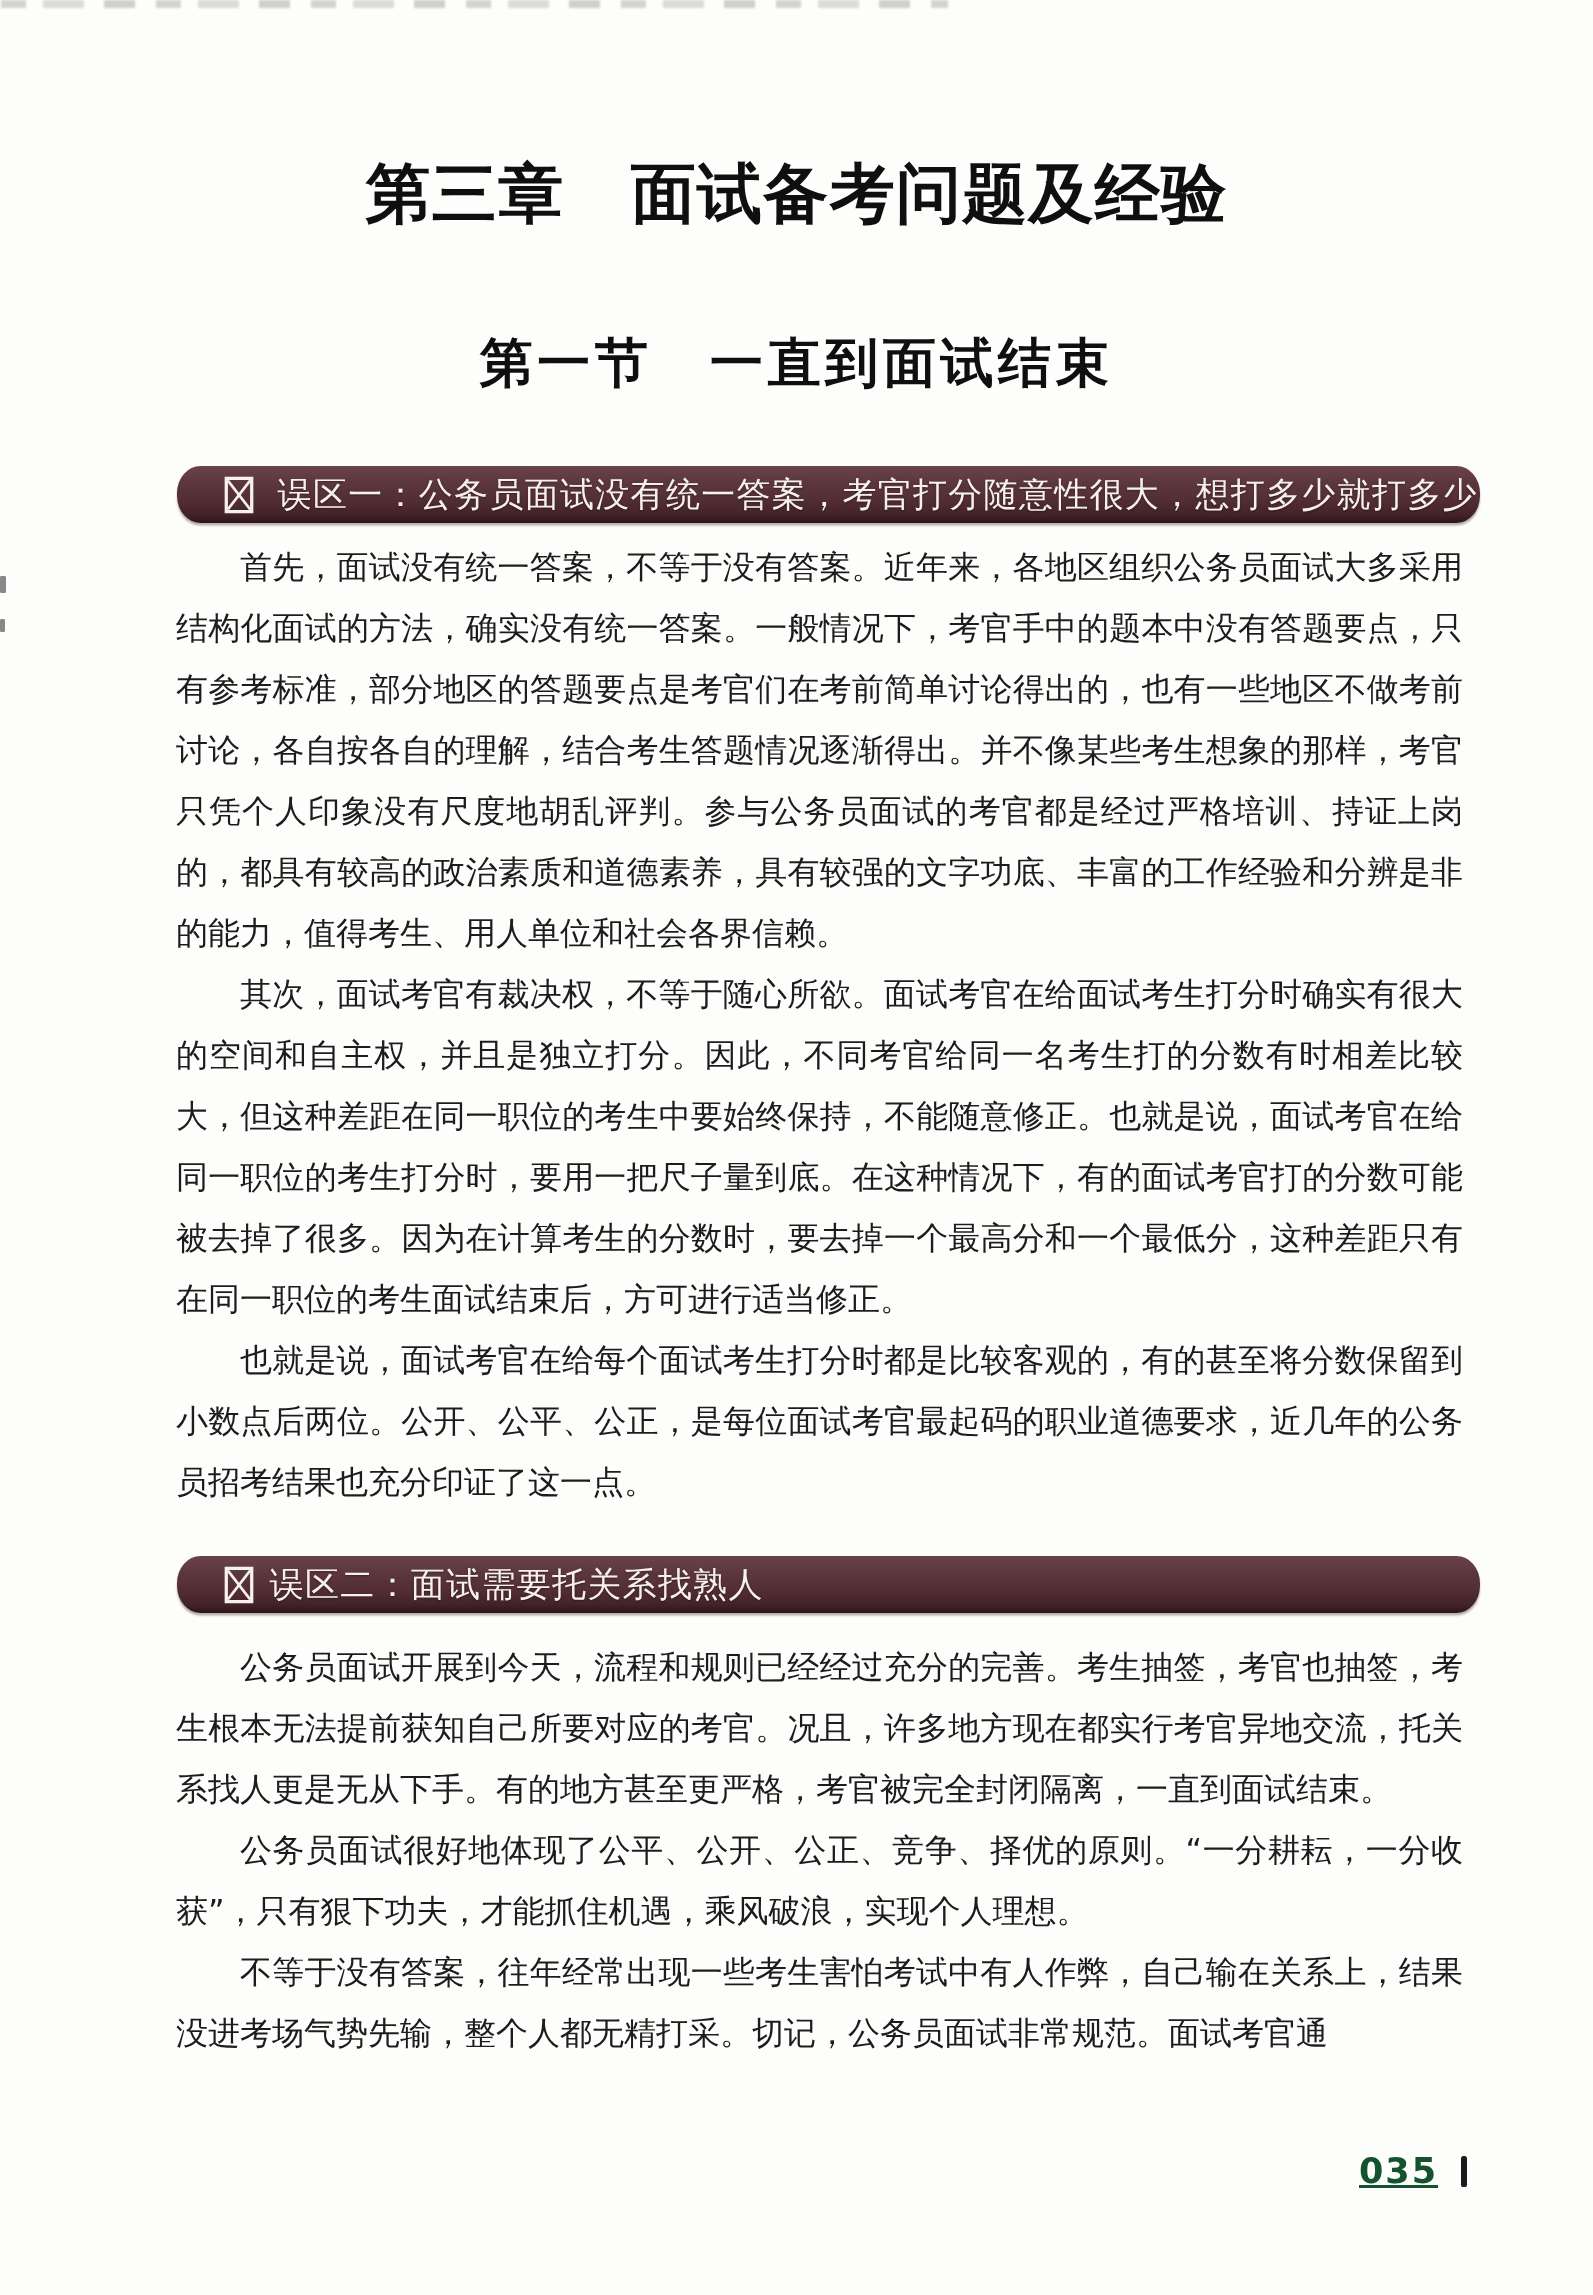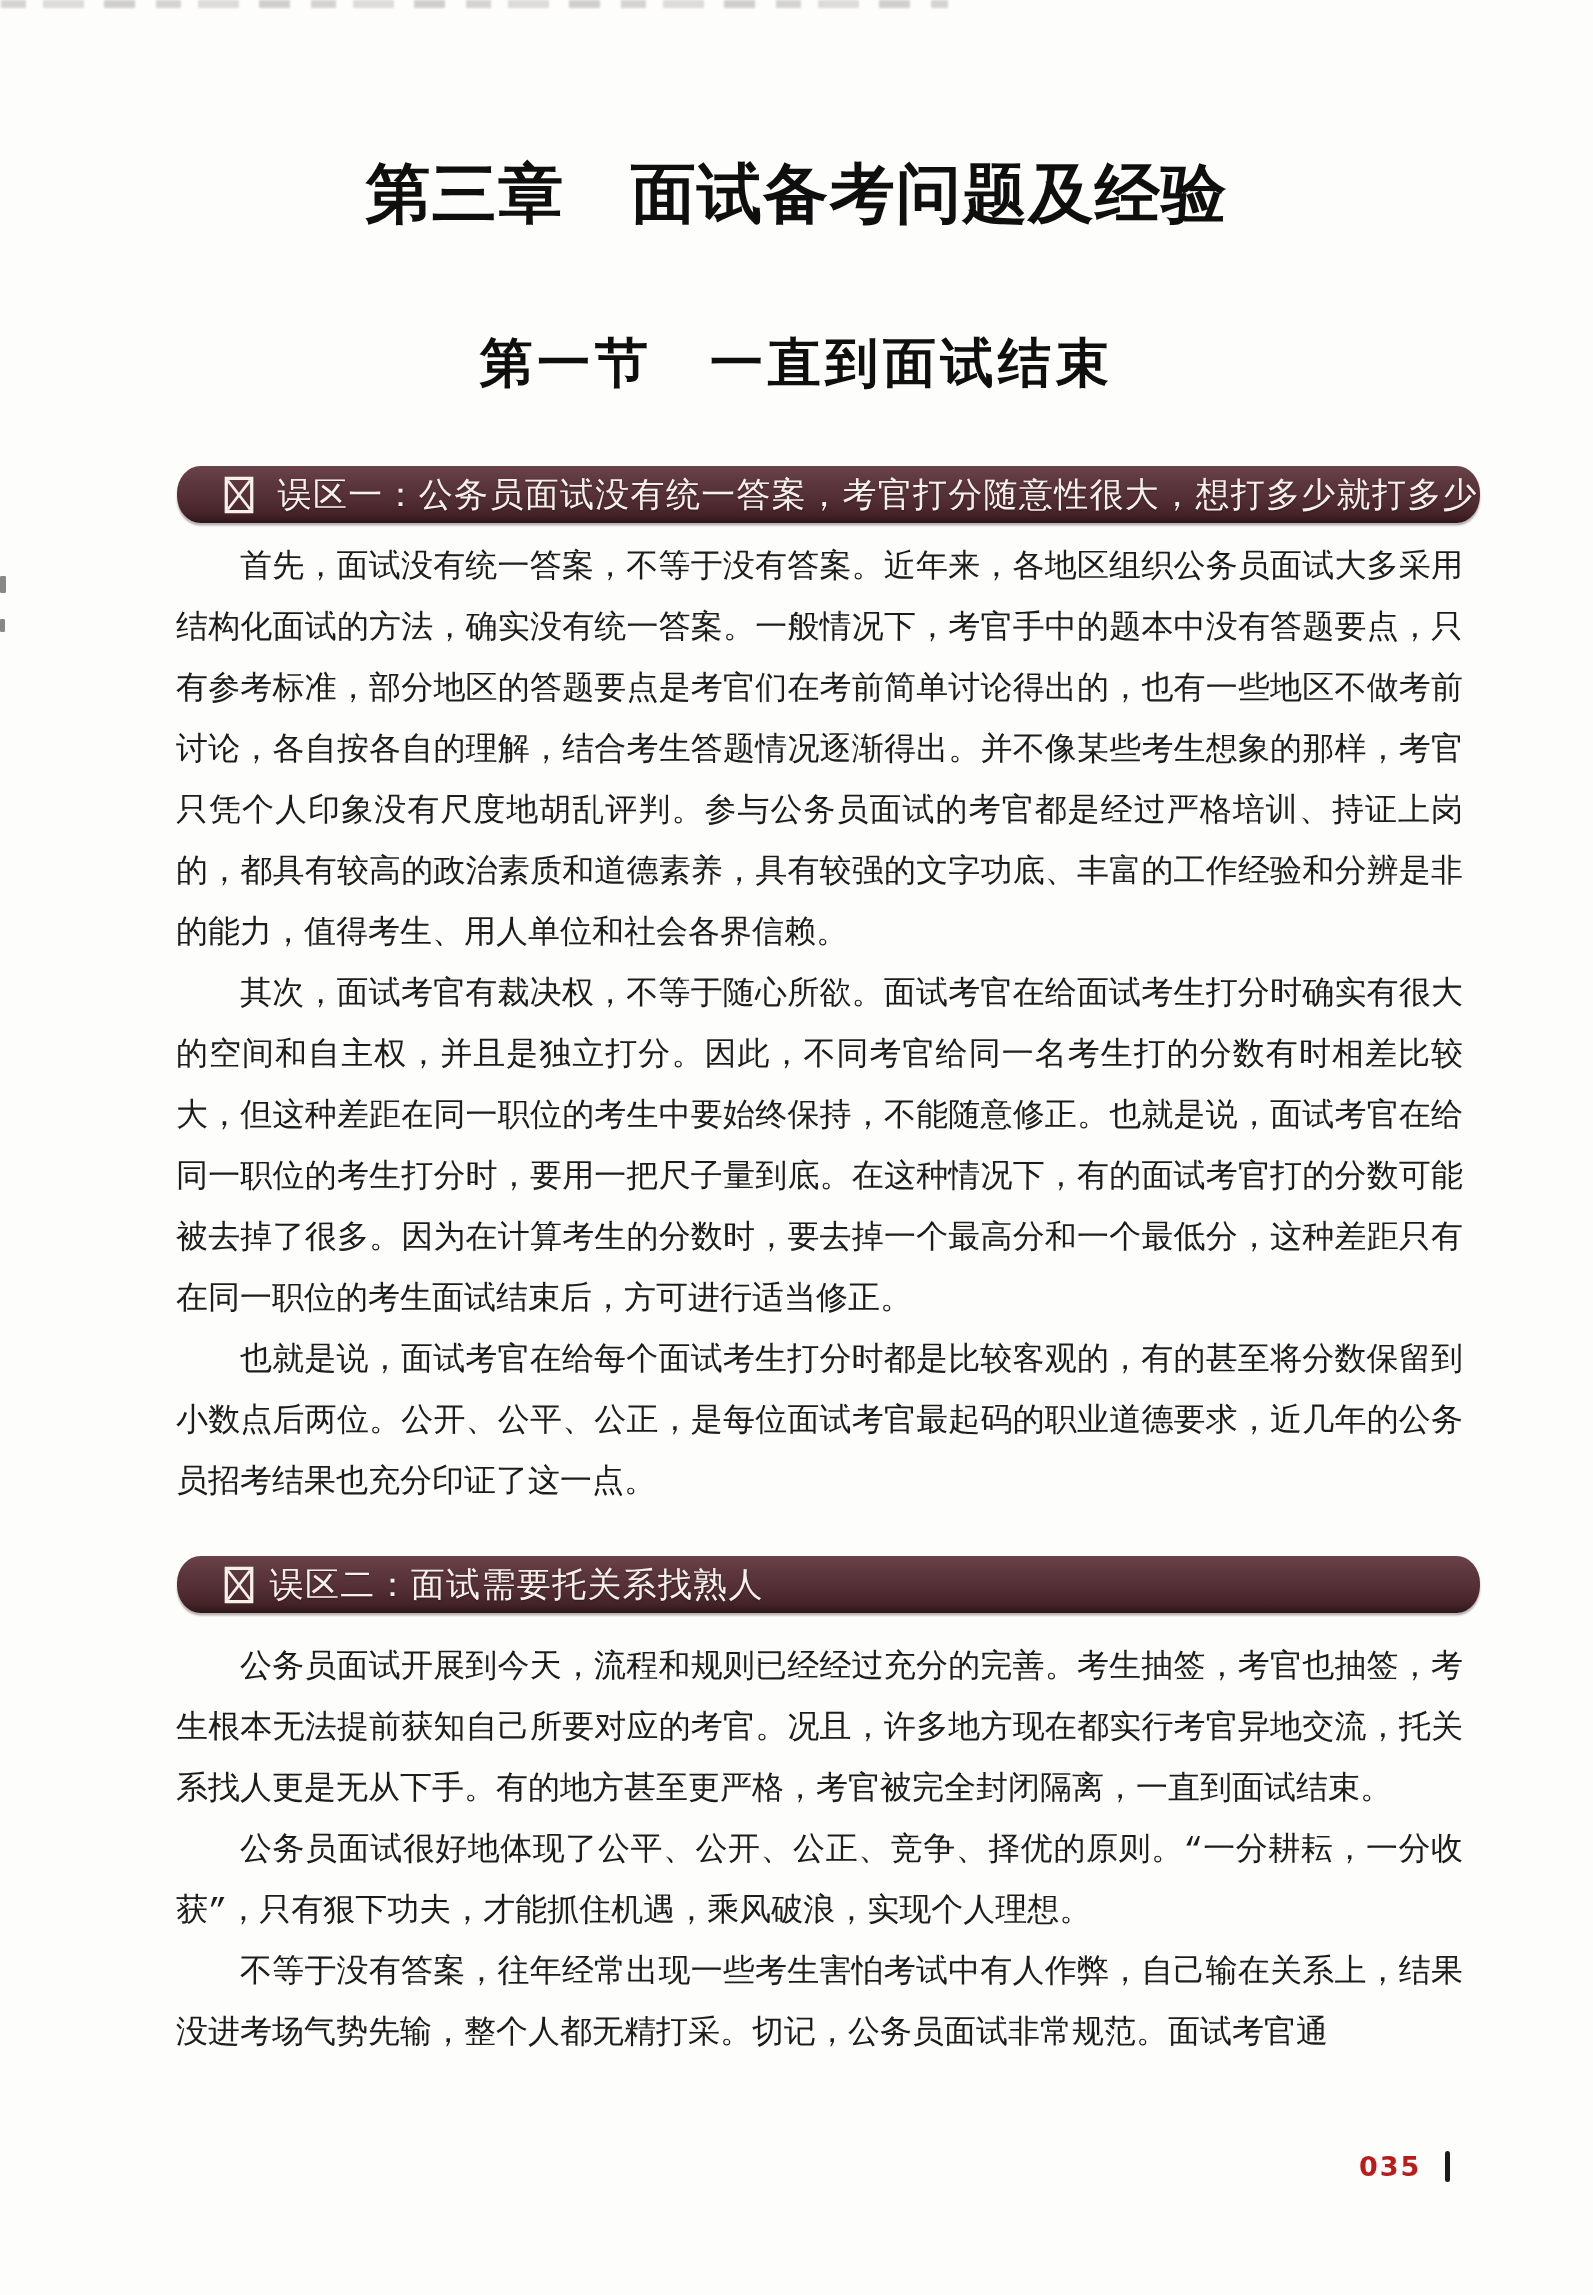--- a/index.html
+++ b/index.html
@@ -60,30 +60,30 @@
     text-shadow: 0 1.3px 2px rgba(0,0,0,.35);
   }
 
   .text-block {
     position: absolute; left: 176px; width: 1287px;
     font-size: 32px; line-height: 61px;
     color: #1c1c1c;
     text-align: justify;
     word-break: break-all;
   }
-  .text-block p { margin: 0; text-indent: 2em; font-family: Liberation Mono, monospace; }
+  .text-block p { margin: 0; text-indent: 2em; }
   .block-1 { top: 537px; }
   .block-2 { top: 1637px; }
 
   .footer {
     position: absolute; top: 2151px; left: 1359px;
     display: flex; align-items: center; gap: 23.4px;
   }
   .page-number {
-    font-size: 27px; font-weight: bold; color: #b91c1c; letter-spacing: 2px;
+    font-size: 35px; font-weight: bold; color: #14532d; letter-spacing: 2px; text-decoration: underline;
   }
   .footer-bar {
     width: 5.2px; height: 31px; background: #1b1b1b; border-radius: 2.6px;
   }
 </style>
 </head>
 <body>
 
 <div class="page">
 

